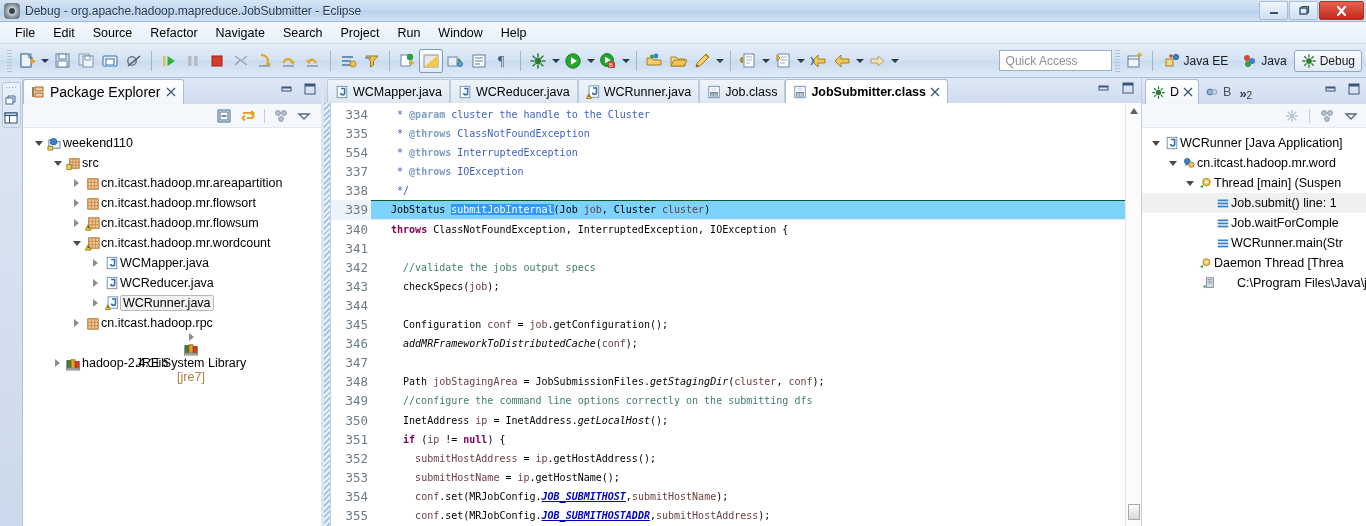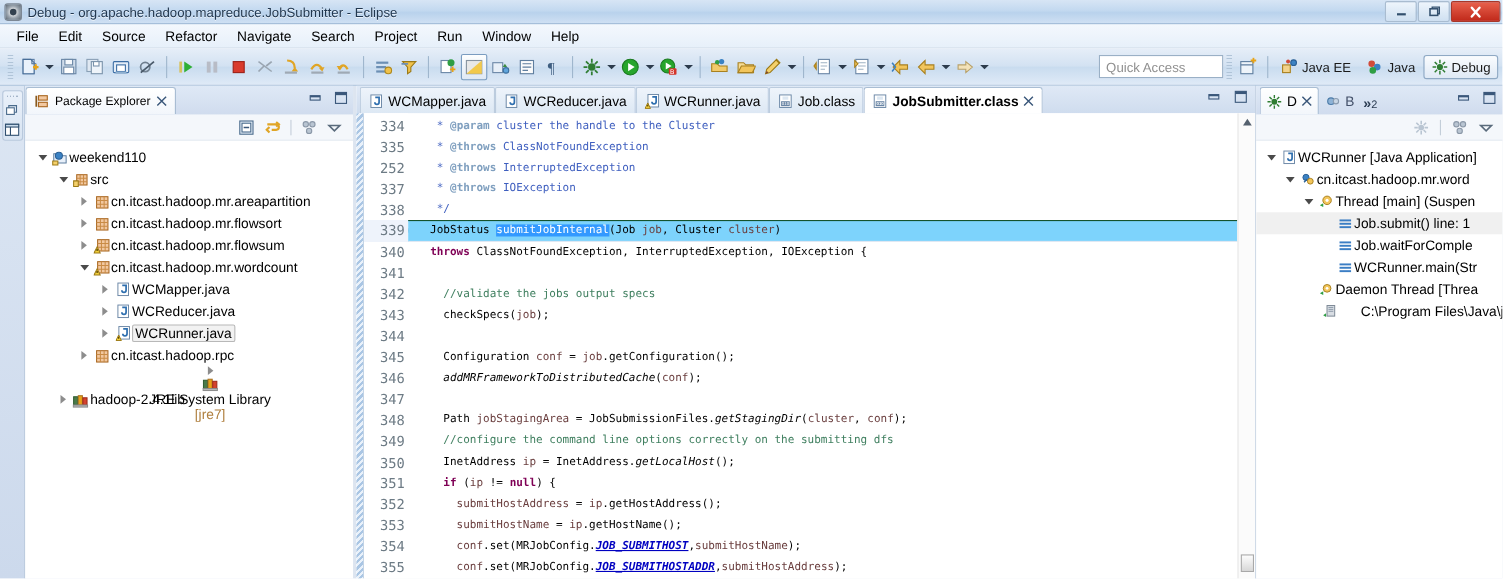--- a/index.html
+++ b/index.html
@@ -131,21 +131,21 @@
   .view-tabrow {
     height: 26px; display: flex; align-items: flex-end;
     background: linear-gradient(to bottom,#dfe9f6,#d0dcee);
     position: relative;
   }
   .view-tab {
     display: flex; align-items: center; gap: 5px;
     height: 25px; padding: 0 7px 0 7px;
     background: linear-gradient(to bottom,#ffffff,#f2f6fb);
     border: 1px solid #a9bdd3; border-bottom: none;
-    border-radius: 3px 3px 0 0; font-size: 11px; color: #000;
+    border-radius: 3px 3px 0 0; font-size: 14px; color: #000;
     white-space: nowrap;
   }
   .view-tabrow .ctrl-btns { position: absolute; right: 4px; top: 5px; display: flex; gap: 9px; }
   .pkg-toolbar {
     height: 24px; background: #f4f7fb; border-bottom: 1px solid #e2e8f0;
     display: flex; align-items: center; justify-content: flex-end; gap: 8px;
     padding-right: 10px;
   }
   .pkg-tree {
     flex: 1; background: #ffffff; overflow: hidden;
@@ -853,21 +853,21 @@
               <rect x="2" y="1" width="10" height="2.5" fill="#3a577a"></rect>
             </svg>
           </span>
         </div>
       </div>
     <div class="ed-body">
       <div class="ed-stripe"></div>
       <div class="gutter" id="gutter">
           <div class="ln">334</div>
           <div class="ln">335</div>
-          <div class="ln">252</div>
+          <div class="ln">554</div>
           <div class="ln">337</div>
           <div class="ln">338</div>
           <div class="ln cur">339<span class="fold"></span></div>
           <div class="ln">340</div>
           <div class="ln">341</div>
           <div class="ln">342</div>
           <div class="ln">343</div>
           <div class="ln">344</div>
           <div class="ln">345</div>
           <div class="ln">346</div>

